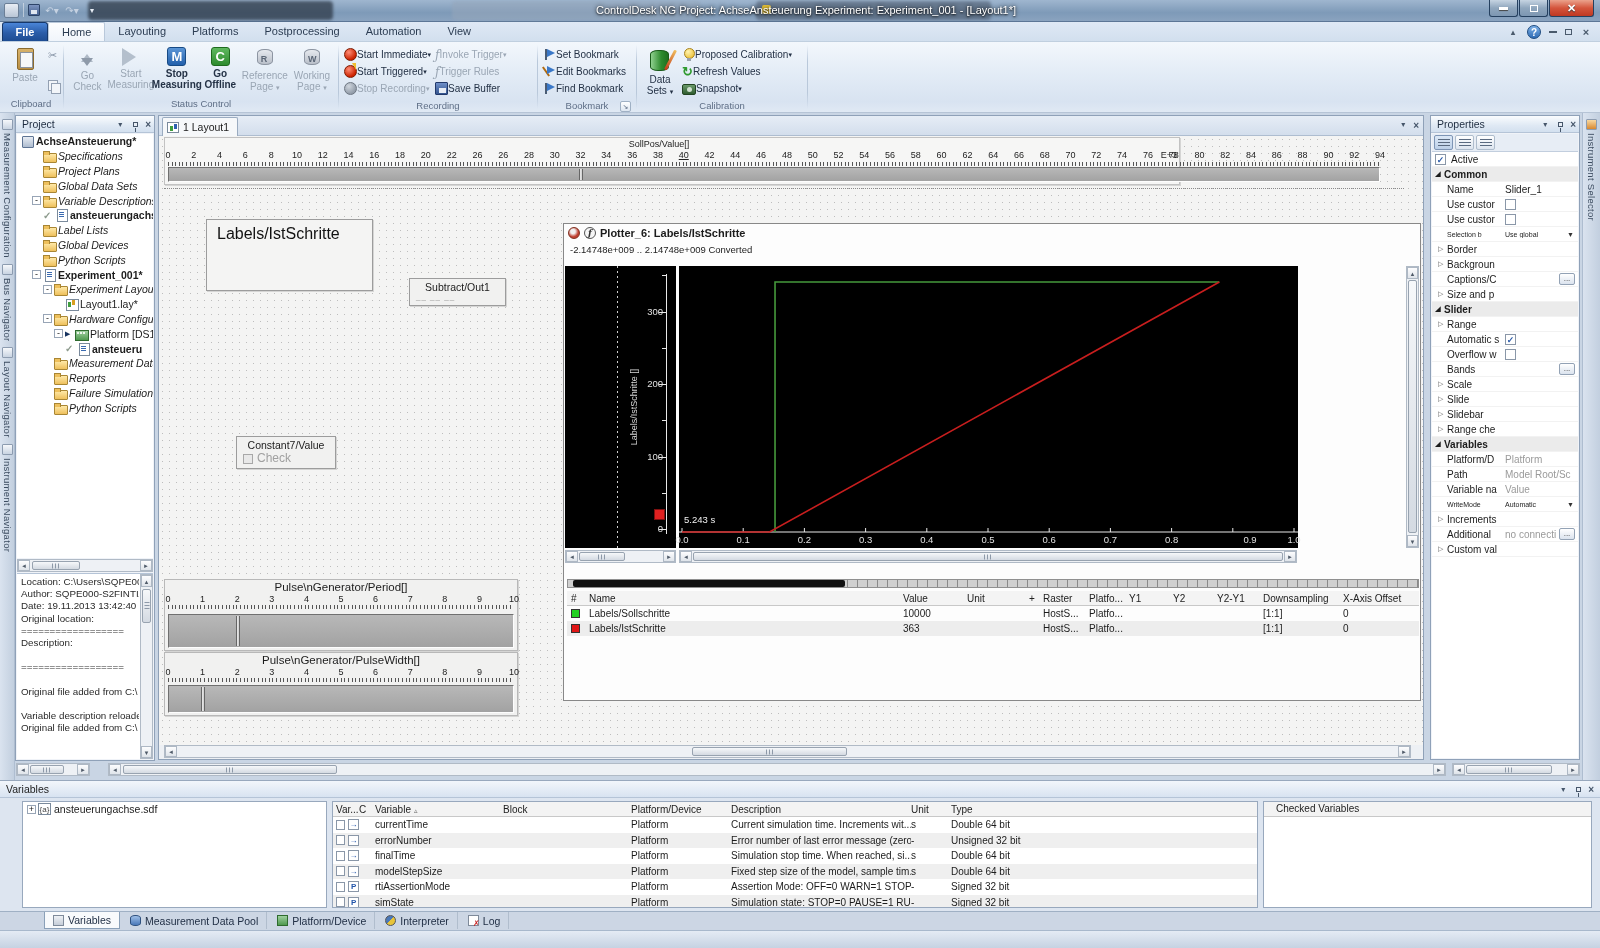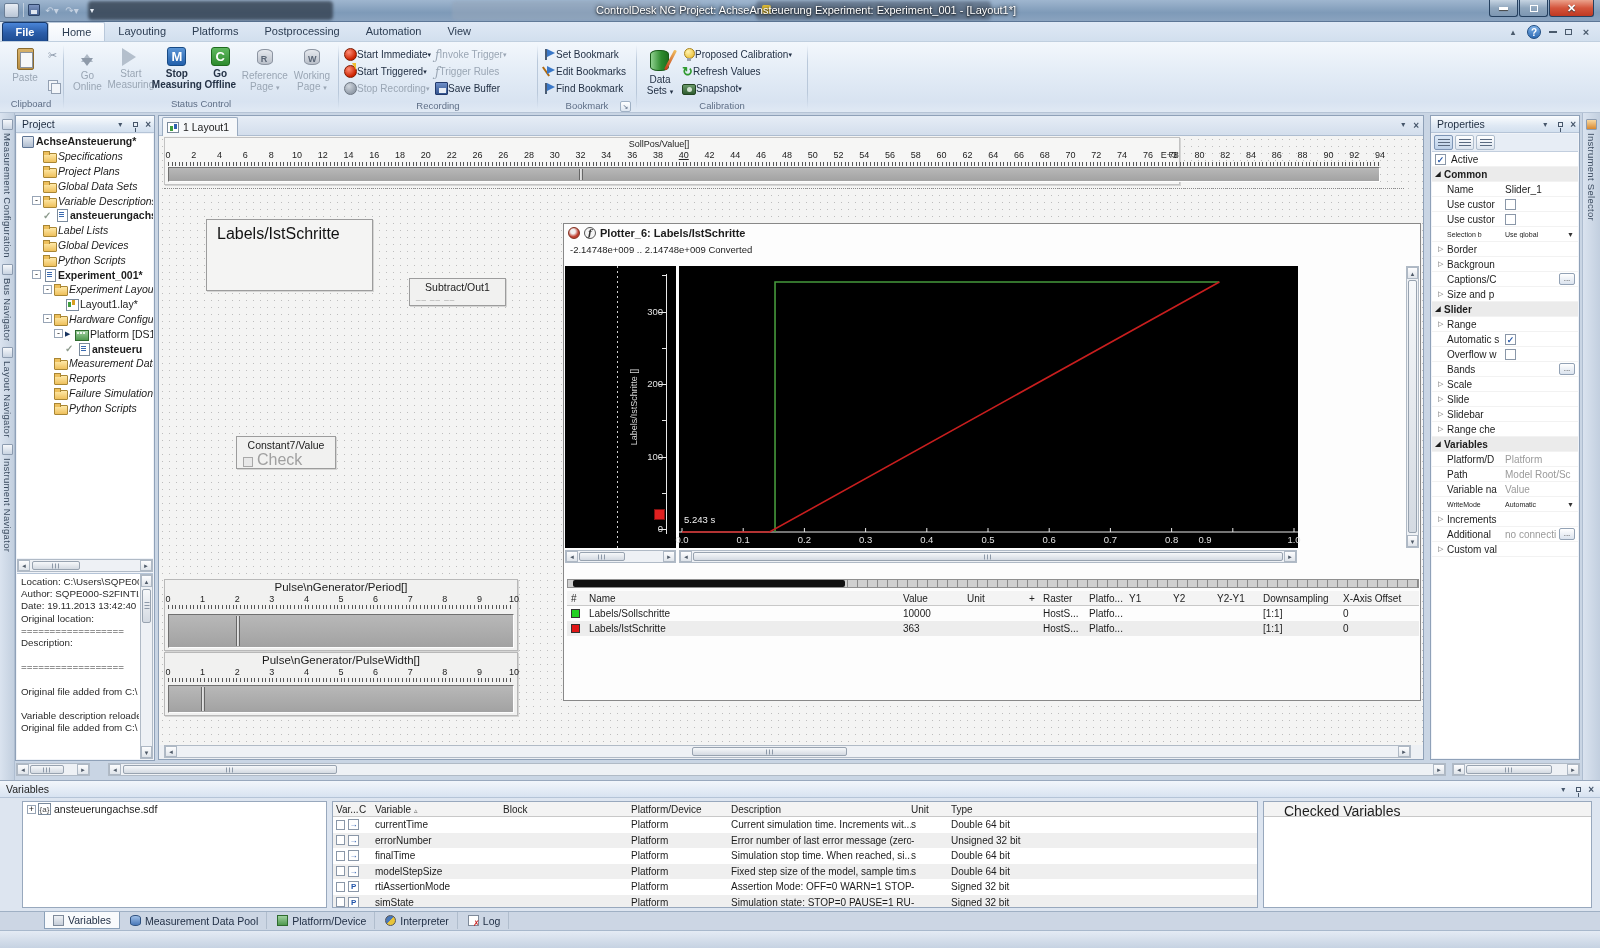--- a/index.html
+++ b/index.html
@@ -208,21 +208,21 @@
   #dispwidget .dlabel { padding:5px 0 0 10px; font-size:16px; color:#111; }
   #dispwidget .dvalue { padding:2px 0 0 10px; font-size:34px; letter-spacing:7px; color:#222; font-weight:400; }
 
   #subwidget { left:250px; top:142px; width:97px; height:28px; }
   #subwidget .wtitle { text-align:center; font-size:10.5px; padding-top:2px; }
   #subwidget .dashes { position:absolute; left:6px; bottom:4px; color:#9a9a9a; font-size:8px; letter-spacing:1px; }
 
   #constwidget { left:77px; top:300px; width:100px; height:33px; }
   #constwidget .wtitle { text-align:center; font-size:10.5px; padding-top:2px; }
   .chk { display:inline-block; width:10px; height:10px; border:1px solid #a8a8a8; background:#e8e8e8; vertical-align:-2px; margin:0 4px 0 6px; }
-  .chklabel { color:#a0a0a0; font-size:16px;margin-top:37px; }
+  .chklabel { color:#a0a0a0; font-size:12px;margin-top:37px; }
 
   
   .pulse { background:#f1f1f0; border:1px solid #b8b8b8; }
   #period { left:5px; top:443px; width:354px; height:72px; }
   #pwidth { left:5px; top:516px; width:354px; height:64px; }
   .pulse .slabel { text-align:center; font-size:11.5px; padding-top:1px; }
   .pulse .ruler { margin:1px 3px 0 3px; }
   .pulse .tickstrip { margin:0 3px; }
   .ptrack { position:absolute; left:3px; right:3px; }
   #period .ptrack { top:34px; height:34px; }
@@ -295,21 +295,21 @@
   .ico-a { width:13px; height:12px; border:1px solid #7a8a9c; background:#fff; font-size:8px; line-height:11px;
     text-align:center; color:#444; flex:none; margin-right:3px; }
   #vtablebox { left:332px; width:926px; font-size:10px; }
   .vrow { display:grid; grid-template-columns:26px 16px 128px 128px 100px 180px 40px 110px 1fr; height:15.5px; align-items:center; }
   .vrow.head { background:#f3f3f3; border-bottom:1px solid #c8c8c8; height:15px; }
   .vrow.alt { background:#efefef; }
   .vchk { width:10px; height:10px; border:1px solid #8a97a8; background:#fff; margin-left:3px; }
   .vico { width:12px; height:11px; border:1px solid #8a97a8; background:#fff; font-size:8px; line-height:10px; text-align:center; color:#2255aa; font-weight:bold; }
   .sortglyph { font-size:7px; color:#666; margin-left:3px; }
   #vcheckedbox { left:1263px; width:329px; }
-  .vboxhead { height:15px; background:#f3f3f3; border-bottom:1px solid #c8c8c8; padding:1px 20px; font-size:14px; }
+  .vboxhead { height:15px; background:#f3f3f3; border-bottom:1px solid #c8c8c8; padding:1px 12px; font-size:10px; }
 
   
   #bottomtabs { position:absolute; left:0; top:911px; width:1600px; height:19px; background:#ccd6e4; border-top:1px solid #9fb0c4;
     display:flex; align-items:flex-start; padding-left:44px; gap:2px; }
   .btab { display:flex; align-items:center; gap:4px; height:17px; padding:0 8px; font-size:10.5px; color:#223046; border-right:1px solid #b0bdcd; }
   .btab.active { background:#f8fafc; border:1px solid #8aa0b8; border-top:none; }
   .bic { width:11px; height:11px; flex:none; }
   .bic.grid { background:linear-gradient(#eef1f5,#c5cdd8); border:1px solid #7e8a9a; }
   .bic.cylb { background:linear-gradient(#9fc0e8,#4a78b8); border:1px solid #2e507e; border-radius:5px/3px; }
   .bic.chip { background:linear-gradient(#9fd09f,#4f9a4f); border:1px solid #2e6b2e; }
@@ -380,21 +380,21 @@
           <span class="ic-copy"></span>
         </div>
       </div>
       <div class="rgroup-label">Clipboard</div>
     </div>
     <div class="rsep"></div>
     <div class="rgroup" style="width:272px;">
       <div class="rgroup-content">
         <div class="rbtn disabled">
           <span class="ic-updown"></span>
-          <span class="rlabel">Go Online</span>
+          <span class="rlabel">Go Check</span>
         </div>
         <div class="rbtn disabled">
           <span class="ic-play"></span>
           <span class="rlabel">Start Measuring</span>
         </div>
         <div class="rbtn">
           <span class="ic-M">M</span>
           <span class="rlabel" style="font-weight:bold;">Stop Measuring</span>
         </div>
         <div class="rbtn">
@@ -803,21 +803,21 @@
               <div id="xaxis">
                   <span class="xlab" style="left: 3px;">0.0</span>
                   <span class="xlab" style="left: 64.2px;">0.1</span>
                   <span class="xlab" style="left: 125.4px;">0.2</span>
                   <span class="xlab" style="left: 186.6px;">0.3</span>
                   <span class="xlab" style="left: 247.8px;">0.4</span>
                   <span class="xlab" style="left: 309px;">0.5</span>
                   <span class="xlab" style="left: 370.2px;">0.6</span>
                   <span class="xlab" style="left: 431.4px;">0.7</span>
                   <span class="xlab" style="left: 492.6px;">0.8</span>
-                  <span class="xlab" style="left: 526px; text-align: center;">0.9</span>
+                  <span class="xlab" style="left: 571px; text-align: center;">0.9</span>
                   <span class="xlab" style="left: 615px;">1.0</span>
                 </div>
             </div>
           </div>
           <div class="vscroll" id="pvscroll">
             <span class="sb-btn" style="top:0;">▲</span>
             <span class="sb-thumb" style="top:13px; height:253px;"></span>
             <span class="sb-btn" style="bottom:0;">▼</span>
           </div>
           <div class="hscroll" id="lpscroll">

